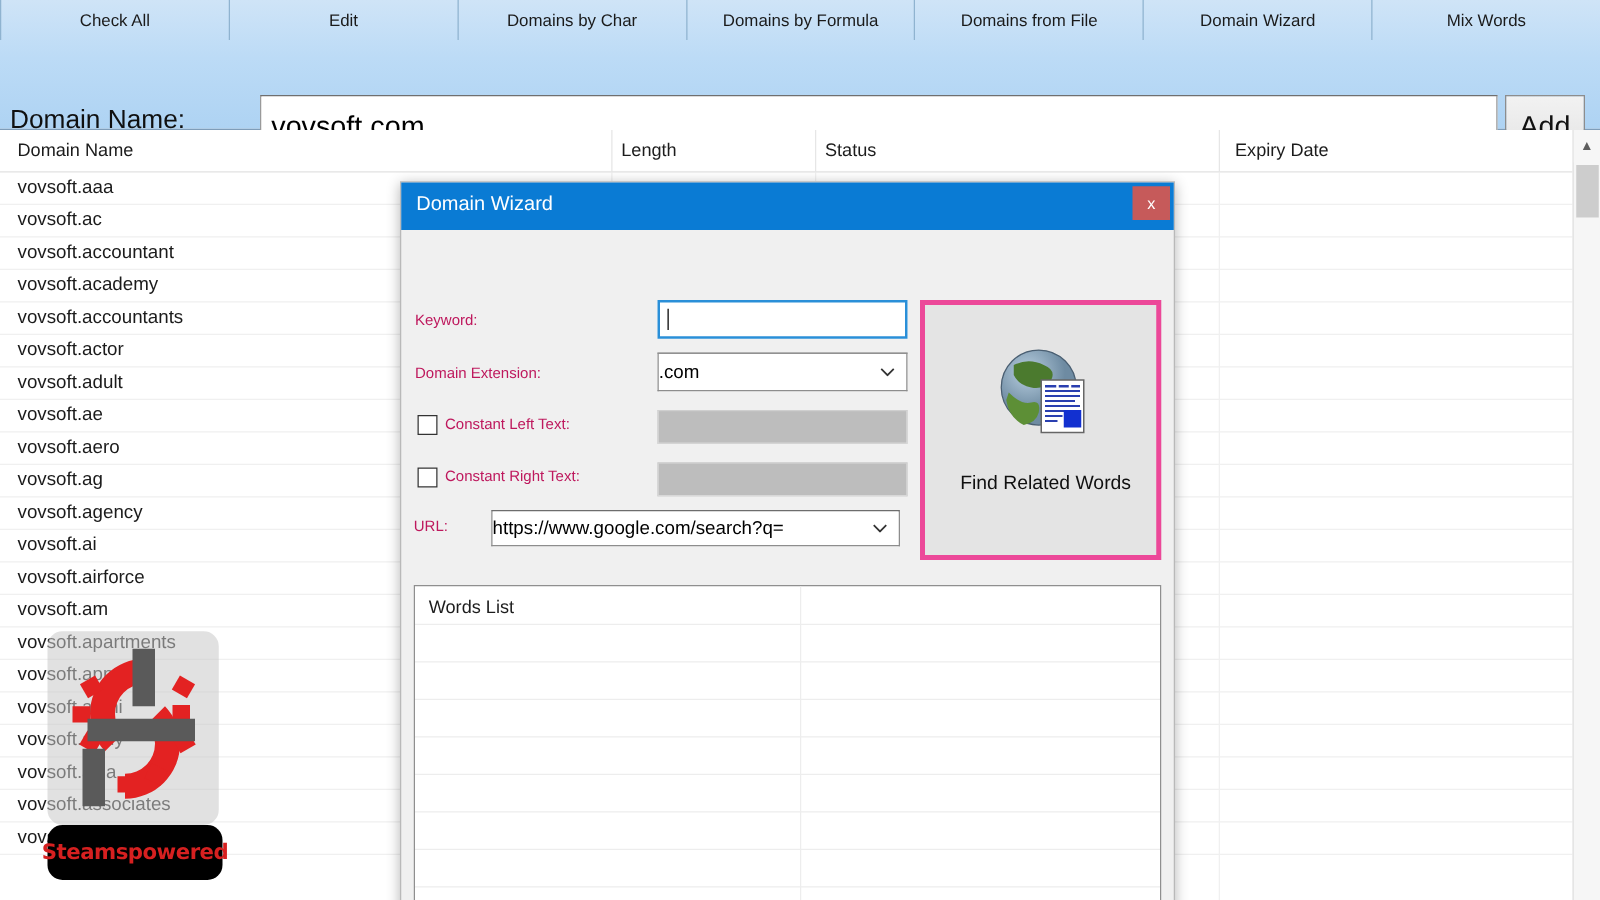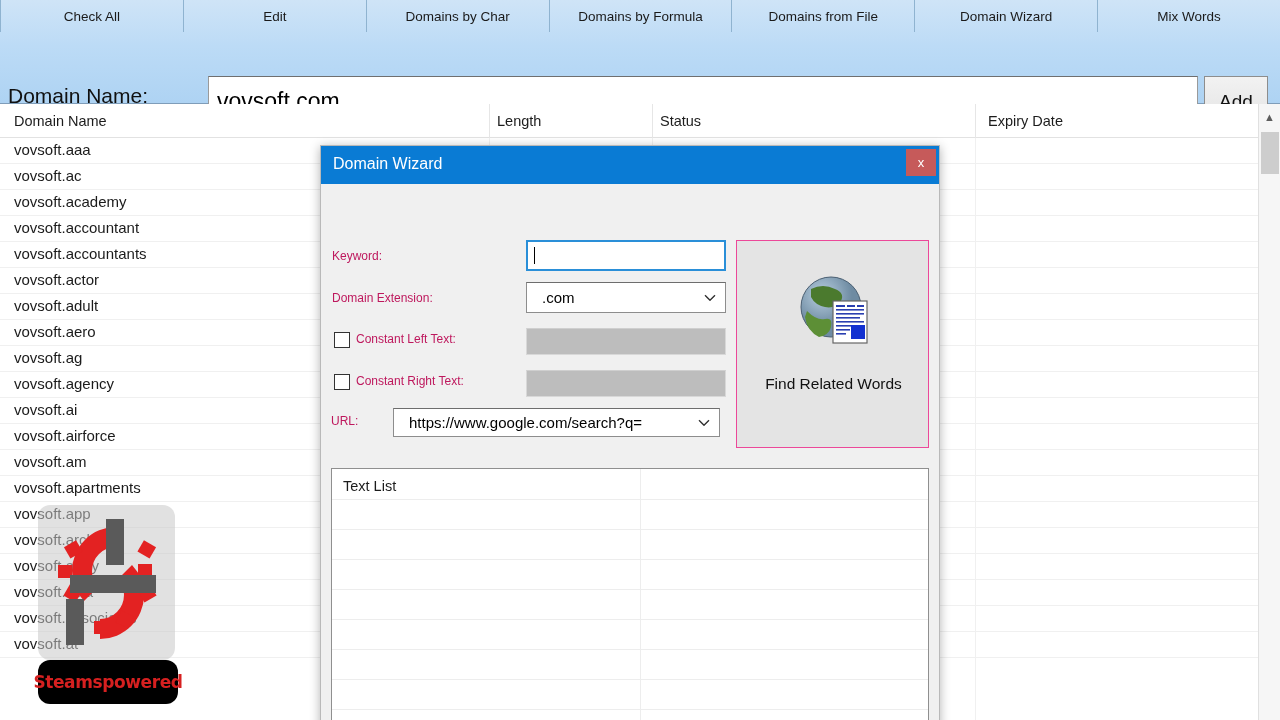--- a/index.html
+++ b/index.html
@@ -52,21 +52,21 @@
     line-height: 49px;
     white-space: nowrap; overflow: hidden;
     font-family: "Liberation Sans", sans-serif;
   }
   .add-btn {
     position: absolute; left: 1204px; top: 44px;
     width: 64px; height: 51px;
     background: linear-gradient(180deg,#f2f2f2 0%, #e3e3e3 100%);
     border: 1px solid #8d8d8d;
     display: flex; align-items: center; justify-content: center;
-    font-size: 19px; color: #111; cursor: default;
+    font-size: 23px; color: #111; cursor: default;
   }
 
   
   .listwrap {
     position: absolute; left: 0; top: 104px; width: 1280px; height: 616px;
     background: #ffffff;
     overflow: hidden;
     padding-left: 24px;
   }
   .list-header {
@@ -163,38 +163,38 @@
     border: 1px solid #d8d8d8;
     border-top-color: #cfcfcf;
   }
   .combo {
     position: absolute;
     background: #ffffff;
     border: 1px solid #8d8d8d;
     border-top-color: #6d6d6d;
     font-size: 15px; color: #000;
     display: flex; align-items: center;
-    padding-left: 15px;
+    padding-left: 0;
   }
   .combo .chev {
     position: absolute; right: 9px; top: 50%; transform: translateY(-55%);
     width: 12px; height: 7px;
   }
   .chk {
     position: absolute;
     width: 16px; height: 16px;
     background: #ffffff;
     border: 1px solid #333;
   }
 
   .relbox {
     position: absolute; left: 415px; top: 56px;
     width: 193px; height: 208px;
     background: #e4e4e4;
-    border: 1px solid #ec4899;
+    border: 4px solid #ec4899;
   }
   .globe {
     position: absolute; left: 50%; top: 32px; transform: translateX(-50%);
     width: 76px; height: 76px;
   }
   .relcap {
     position: absolute; left: 0; top: 134px; width: 193px;
     text-align: center; font-size: 15.5px; color: #111;
   }
 
@@ -277,33 +277,36 @@
     <div class="vsep-col" style="left:975px;"></div>
 
     <div class="rows" id="rows">
         <div class="row">
           <span class="dn">vovsoft.aaa</span>
         </div>
         <div class="row">
           <span class="dn">vovsoft.ac</span>
         </div>
         <div class="row">
+          <span class="dn">vovsoft.accountant</span>
+        </div>
+        <div class="row">
           <span class="dn">vovsoft.academy</span>
         </div>
         <div class="row">
-          <span class="dn">vovsoft.accountant</span>
-        </div>
-        <div class="row">
           <span class="dn">vovsoft.accountants</span>
         </div>
         <div class="row">
           <span class="dn">vovsoft.actor</span>
         </div>
         <div class="row">
           <span class="dn">vovsoft.adult</span>
+        </div>
+        <div class="row">
+          <span class="dn">vovsoft.ae</span>
         </div>
         <div class="row">
           <span class="dn">vovsoft.aero</span>
         </div>
         <div class="row">
           <span class="dn">vovsoft.ag</span>
         </div>
         <div class="row">
           <span class="dn">vovsoft.agency</span>
         </div>
@@ -430,21 +433,21 @@
             <rect x="41" y="52" width="18" height="1.6"></rect>
             <rect x="41" y="56" width="14" height="1.6"></rect>
             <rect x="41" y="60" width="10" height="1.6"></rect>
           </g>
           <rect x="56" y="52" width="14" height="14" fill="#1230d0"></rect>
         </svg>
         <div class="relcap">Find Related Words</div>
       </div>
 
       <div class="wordlist">
-        <div class="wl-head">Text List</div>
+        <div class="wl-head">Words List</div>
         <div class="wl-vsep"></div>
         <div id="wlrows">
             <div class="wl-row" style="top: 30px;"></div>
             <div class="wl-row" style="top: 60px;"></div>
             <div class="wl-row" style="top: 90px;"></div>
             <div class="wl-row" style="top: 120px;"></div>
             <div class="wl-row" style="top: 150px;"></div>
             <div class="wl-row" style="top: 180px;"></div>
             <div class="wl-row" style="top: 210px;"></div>
             <div class="wl-row" style="top: 240px;"></div>

